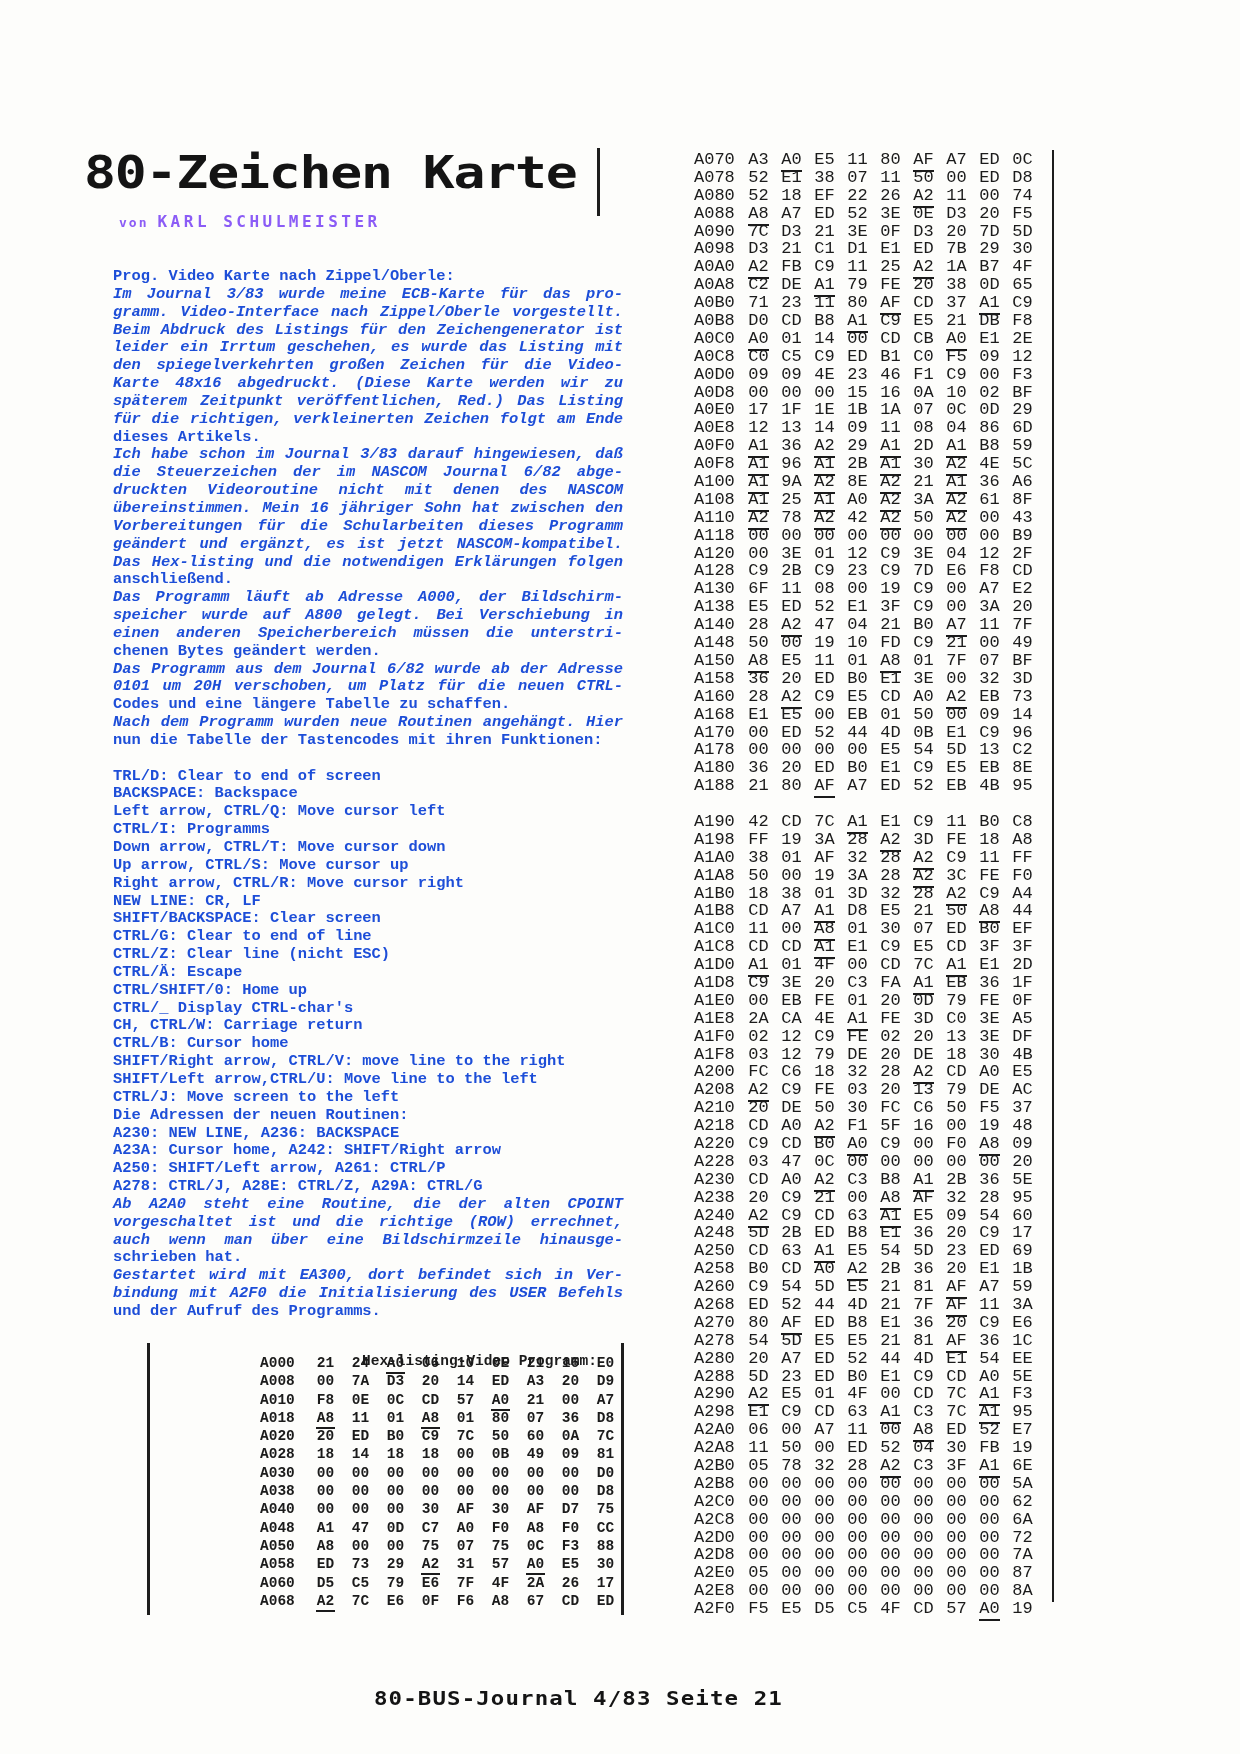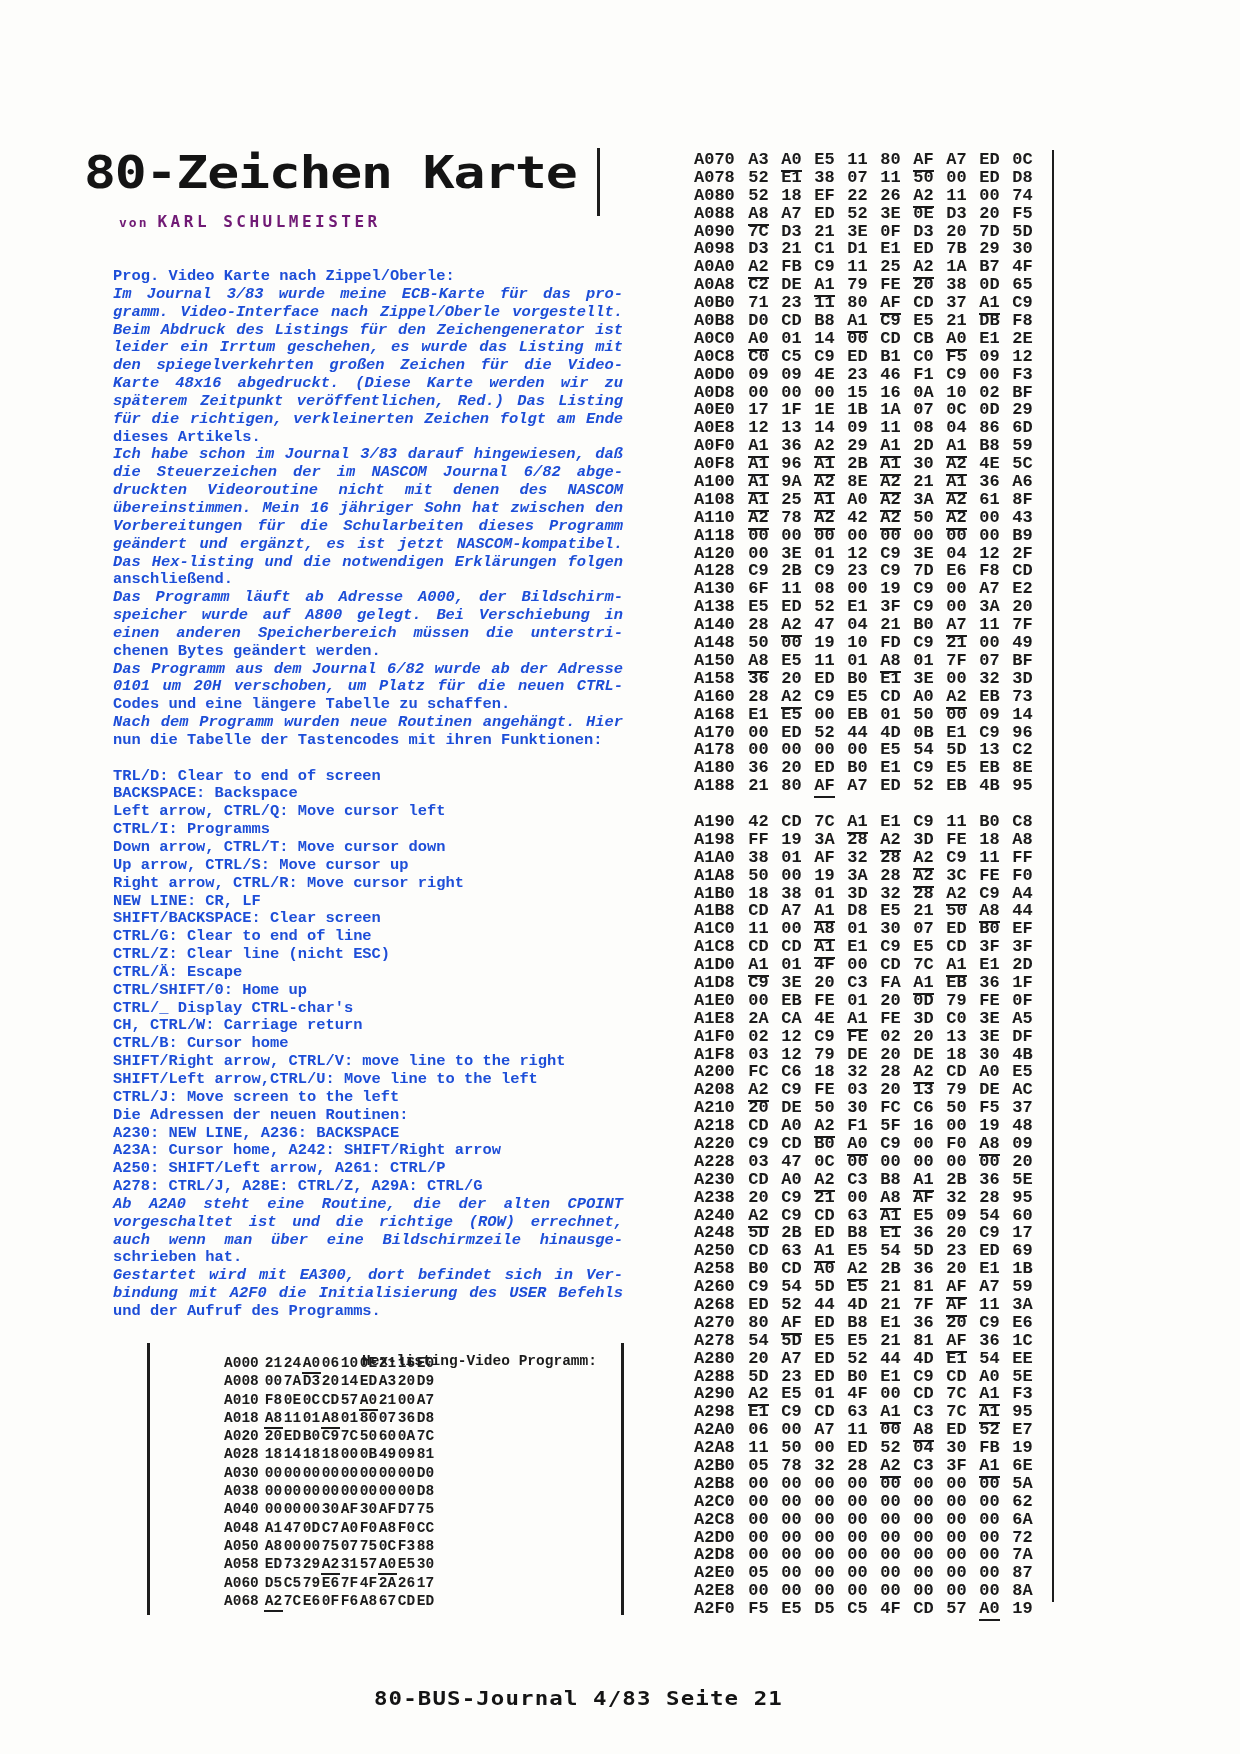--- a/index.html
+++ b/index.html
@@ -8,21 +8,21 @@
     font-family:"Liberation Mono",monospace;color:#1b1b1b;overflow:hidden;
   }
   
   .title{
     position:absolute;left:84px;top:146px;
     font-family:"DejaVu Sans Mono",monospace;font-weight:bold;font-size:45px;
     letter-spacing:-1px;transform:scaleX(1.18);transform-origin:left top;
     white-space:nowrap;color:#141414;
   }
   .byline{position:absolute;left:119px;top:212px;white-space:nowrap;
-    font-family:"DejaVu Sans Mono",monospace;font-weight:bold;color:#701a75;}
+    font-family:"DejaVu Sans Mono",monospace;font-weight:bold;color:#8b5cf6;}
   .byline .pre{font-size:13px;letter-spacing:2px;margin-right:9px;}
   .byline .name{font-size:16px;letter-spacing:3.5px;}
   
   .vrule{position:absolute;background:#1d1d1d;}
   #rule-title{left:597px;top:148px;width:3px;height:68px;}
   #rule-listing-left-a{left:147px;top:1343px;width:3px;height:272px;}
   #rule-listing-left-b{left:621px;top:1343px;width:3px;height:272px;}
   #rule-right-col{left:1052px;top:150px;width:2px;height:1452px;}
   
   #article{
@@ -35,25 +35,25 @@
   .hxrow{display:flex;align-items:baseline;}
   .hxrow .addr{flex:none;}
   .hxrow .b{flex:none;text-align:center;}
   .b.u{border-bottom:2px solid #1b1b1b;padding-bottom:1px;margin-bottom:-3px;}
   #listing-heading{
     position:absolute;left:362px;top:1339px;font-size:14.5px;font-weight:bold;white-space:nowrap;margin-top:14px;
   }
   #listing-left-rows{
     position:absolute;left:224px;top:1355px;font-size:14.5px;font-weight:bold;
   }
-  #listing-left-rows .hxrow{height:18.3px;column-gap:0;}
+  #listing-left-rows .hxrow{height:18.3px;column-gap:16px;margin-left:36px;}
   #listing-left-rows .addr{width:40px;}
   #listing-left-rows .b{width:19px;}
   #listing-right{
-    position:absolute;left:694px;top:150px;font-size:17px;font-weight:bold;
+    position:absolute;left:694px;top:150px;font-size:17px;font-weight:normal;
   }
   #listing-right .hxrow{height:17.9px;column-gap:12px;}
   #listing-right .addr{width:42px;}
   #listing-right .b{width:21px;}
   #listing-right .block2{margin-top:17.9px;}
   
   .footer{
     position:absolute;left:374px;top:1686px;white-space:nowrap;
     font-family:"DejaVu Sans Mono",monospace;font-weight:bold;font-size:20px;
     letter-spacing:1px;transform:scaleX(1.12);transform-origin:left top;color:#141414;

